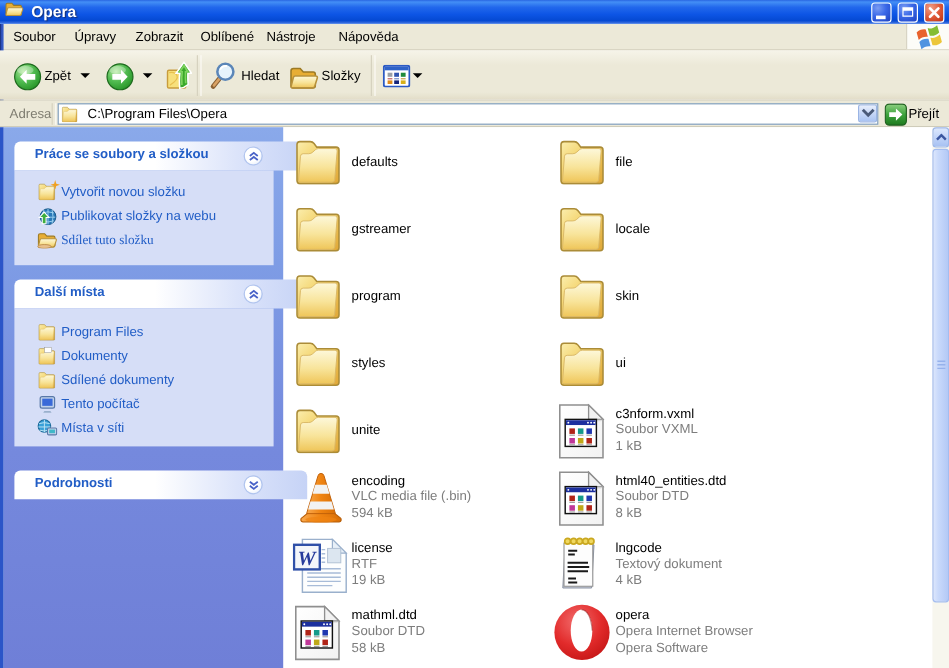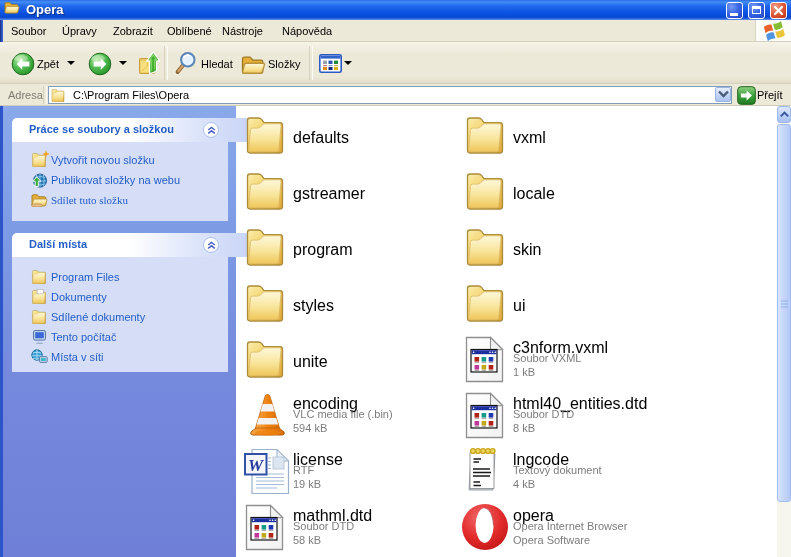--- a/index.html
+++ b/index.html
@@ -34,21 +34,21 @@
     background:linear-gradient(180deg,#8aa9ea 0%,#7e9ce5 25%,#7589dd 60%,#6f7fd7 100%);
     border-left:3px solid #2b55c8;box-sizing:border-box;}
   .panehdr{position:absolute;left:0;top:0;width:244px;height:24px;border-radius:5px 5px 0 0;
     background:linear-gradient(90deg,#ffffff 0%,#ffffff 48%,#dce4fa 76%,#c6d3f6 100%);}
   .panehdr span{position:absolute;left:17px;top:5px;font-weight:bold;color:#215dc6;font-size:11px;}
   .panebody{position:absolute;left:0;width:216px;background:#d6def7;}
   .tasklink{position:absolute;left:39px;color:#215dc6;font-size:11px;}
   .chevcirc{position:absolute;left:191px;top:4px;width:16px;height:16px;border-radius:50%;
     background:radial-gradient(circle at 35% 30%,#ffffff 55%,#dde6fa 100%);border:1px solid #b0c4ee;box-sizing:border-box;}
   
-  .fname{position:absolute;color:#000;font-size:16px;white-space:nowrap;}
+  .fname{position:absolute;color:#000;font-size:11px;white-space:nowrap;}
   .fsub{position:absolute;color:#7d7d7d;font-size:11px;white-space:nowrap;}
   
   #sbar{left:777px;top:0;width:14px;height:451px;background:#f7f6ee;}
   #sbup{left:0;top:0;width:14px;height:17px;background:linear-gradient(180deg,#dce8fd 0%,#c1d4f9 50%,#a7c1f2 100%);border:1px solid #9db8ea;border-radius:3px;box-sizing:border-box;}
   #sbthumb{left:0;top:18px;width:14px;height:378px;background:linear-gradient(90deg,#dce6fc 0%,#cadafb 30%,#b4c9f6 100%);border:1px solid #a4bdf0;border-radius:3px;box-sizing:border-box;}
 </style>
 </head>
 <body>
 <svg width="0" height="0" style="position:absolute">
 <defs>
@@ -277,20 +277,27 @@
       <span class="tasklink" style="top:74px;">Tento počítač</span>
       <svg class="abs" style="left:19px;top:92px" width="17" height="16" viewBox="0 0 17 16">
         <circle cx="6" cy="6" r="5.2" fill="#38a0d8" stroke="#1a6898"></circle>
         <path d="M1.6 4 Q6 2.4 10.4 4 M1 6.8 L11 6.8 M2 9.4 Q6 11 10 9.4 M6 0.8 L6 11.2" fill="none" stroke="#bfe4f4" stroke-width="0.8"></path>
         <rect x="8.6" y="7.6" width="7.6" height="5.8" rx="1" fill="#c0d2ea" stroke="#5878a8" stroke-width="0.9"></rect>
         <rect x="10" y="9" width="4.8" height="3" fill="#40b8c8"></rect>
       </svg>
       <span class="tasklink" style="top:94px;">Místa v síti</span>
     </div>
 
+    <div class="panehdr" style="left:12px;top:286px;">
+      <span>Podrobnosti</span>
+      <div class="chevcirc"></div>
+      <svg class="abs" style="left:195px;top:8px" width="9" height="9" viewBox="0 0 9 9">
+        <path d="M1.2 1.4 L4.5 4 L7.8 1.4 M1.2 4.8 L4.5 7.4 L7.8 4.8" fill="none" stroke="#4a63c8" stroke-width="1.5"></path>
+      </svg>
+    </div>
 
     <svg class="abs" style="left:246px;top:8px" width="38" height="40" viewBox="0 0 38 40">
       <use href="#folder"></use>
     </svg>
     <span class="fname" style="left:293px;top:23px;">defaults</span>
     <svg class="abs" style="left:246px;top:64px" width="38" height="40" viewBox="0 0 38 40">
       <use href="#folder"></use>
     </svg>
     <span class="fname" style="left:293px;top:79px;">gstreamer</span>
     <svg class="abs" style="left:246px;top:120px" width="38" height="40" viewBox="0 0 38 40">
@@ -333,21 +340,21 @@
     <svg class="abs" style="left:245px;top:398px" width="39" height="47" viewBox="0 0 39 47">
       <use href="#docdtd"></use>
     </svg>
     <span class="fname" style="left:293px;top:401px;">mathml.dtd</span>
     <span class="fsub" style="left:293px;top:414px;">Soubor DTD</span>
     <span class="fsub" style="left:293px;top:428px;">58 kB</span>
 
     <svg class="abs" style="left:466px;top:8px" width="38" height="40" viewBox="0 0 38 40">
       <use href="#folder"></use>
     </svg>
-    <span class="fname" style="left:513px;top:23px;">vxml</span>
+    <span class="fname" style="left:513px;top:23px;">file</span>
     <svg class="abs" style="left:466px;top:64px" width="38" height="40" viewBox="0 0 38 40">
       <use href="#folder"></use>
     </svg>
     <span class="fname" style="left:513px;top:79px;">locale</span>
     <svg class="abs" style="left:466px;top:120px" width="38" height="40" viewBox="0 0 38 40">
       <use href="#folder"></use>
     </svg>
     <span class="fname" style="left:513px;top:135px;">skin</span>
     <svg class="abs" style="left:466px;top:176px" width="38" height="40" viewBox="0 0 38 40">
       <use href="#folder"></use>

